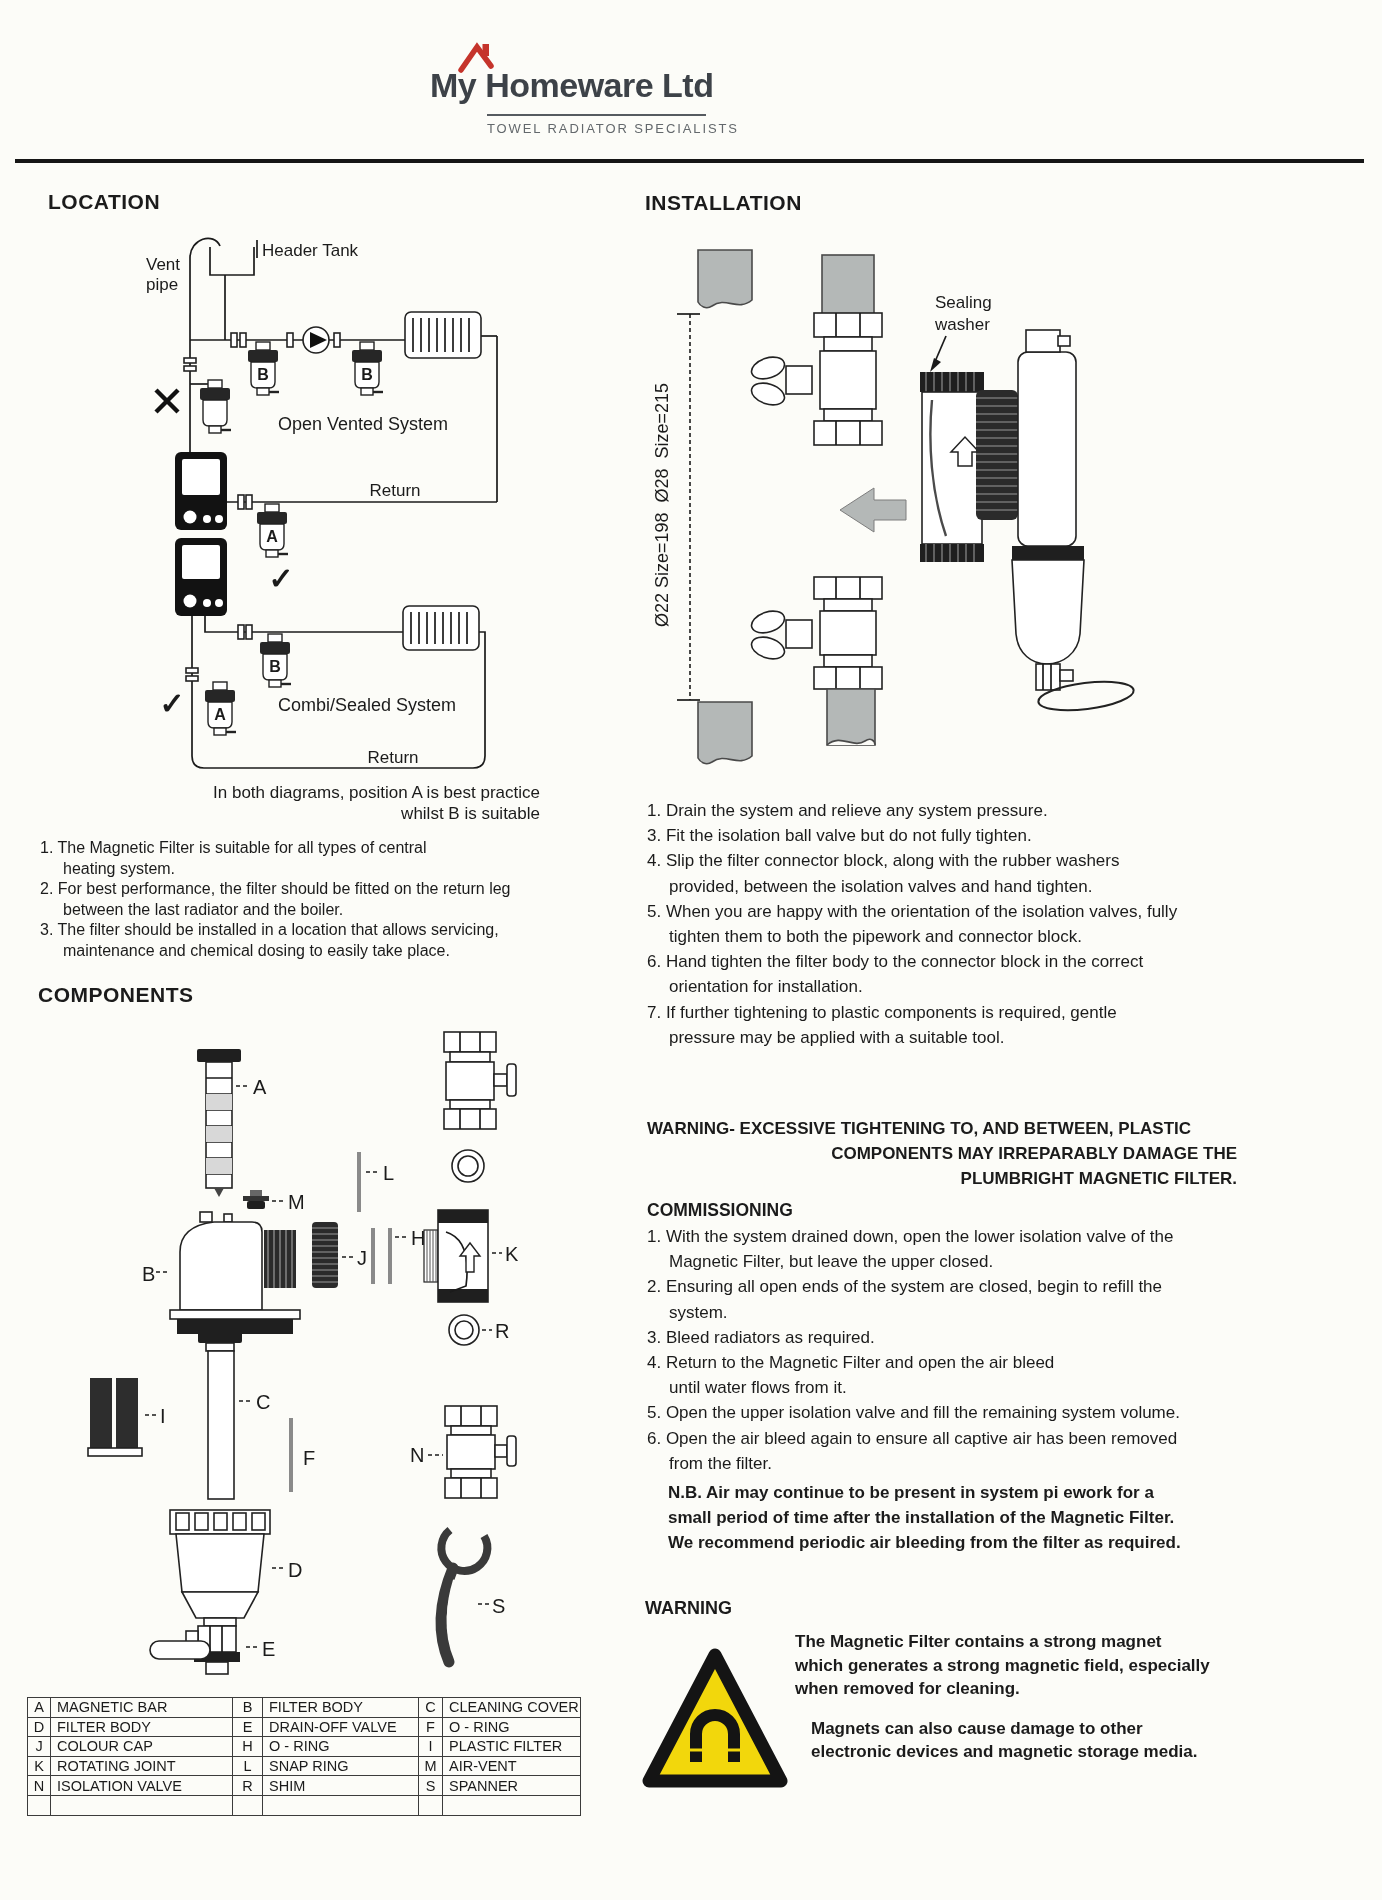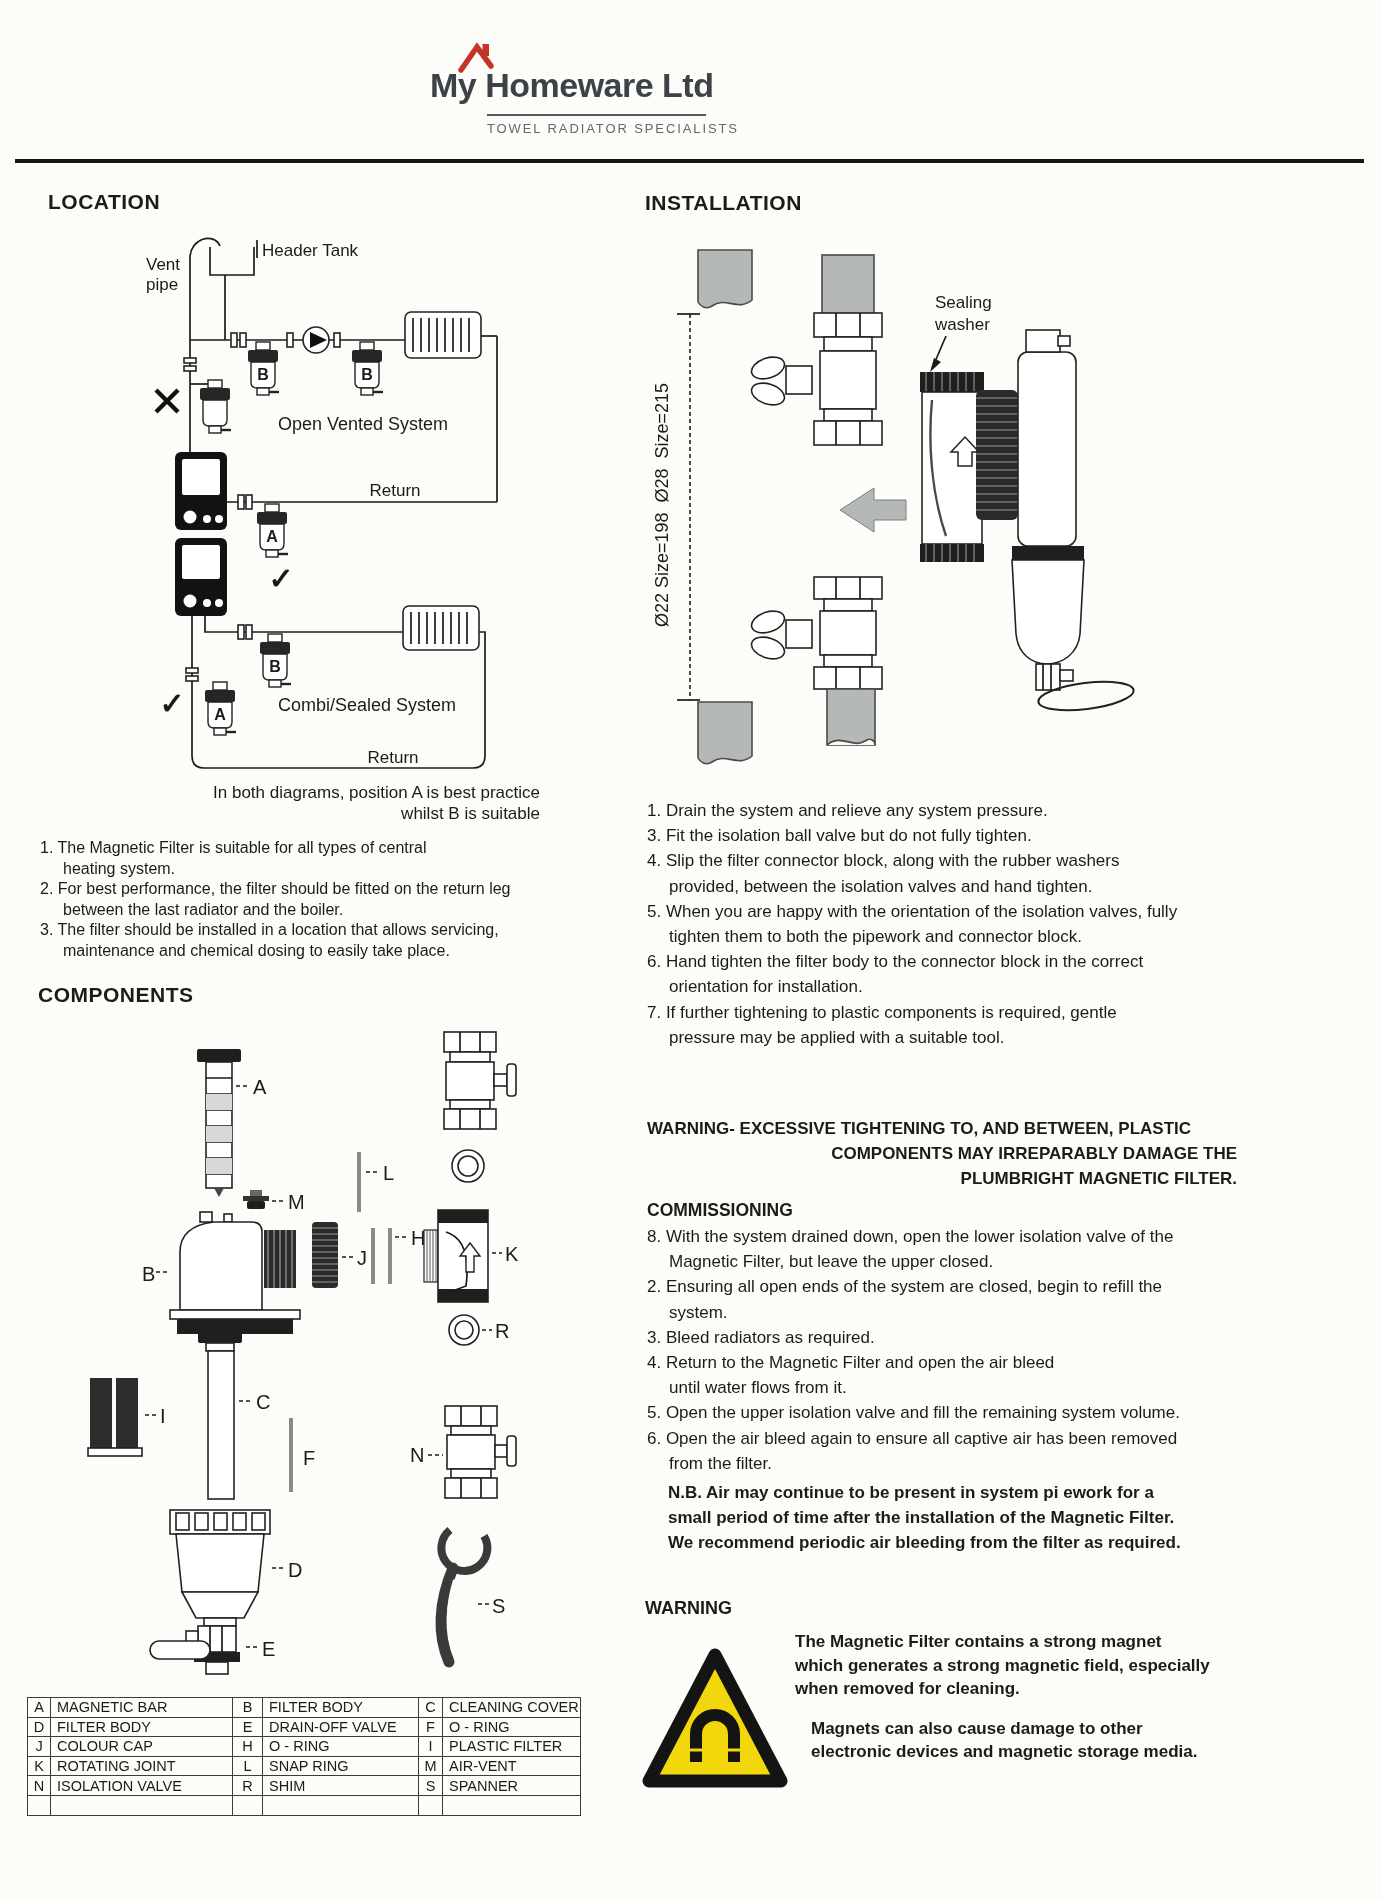--- a/index.html
+++ b/index.html
@@ -457,21 +457,21 @@
   </div>
 
   <div class="abs bold" style="left:647px;top:1116px;width:590px;font-size:17px;line-height:25px">
     <div>WARNING- EXCESSIVE TIGHTENING TO, AND BETWEEN, PLASTIC</div>
     <div class="center">COMPONENTS MAY IRREPARABLY DAMAGE THE</div>
     <div class="center">PLUMBRIGHT MAGNETIC FILTER.</div>
   </div>
 
   <div class="abs bold" style="left:647px;top:1200px;font-size:17.5px">COMMISSIONING</div>
   <div class="abs" style="left:647px;top:1224px;width:590px">
-    <p class="step">8. With the system drained down, open the lower isolation valve of the
+    <p class="step">1. With the system drained down, open the lower isolation valve of the
 Magnetic Filter, but leave the upper closed.</p>
     <p class="step">2. Ensuring all open ends of the system are closed, begin to refill the
 system.</p>
     <p class="step">3. Bleed radiators as required.</p>
     <p class="step">4. Return to the Magnetic Filter and open the air bleed
 until water flows from it.</p>
     <p class="step">5. Open the upper isolation valve and fill the remaining system volume.</p>
     <p class="step">6. Open the air bleed again to ensure all captive air has been removed
 from the filter.</p>
   </div>

